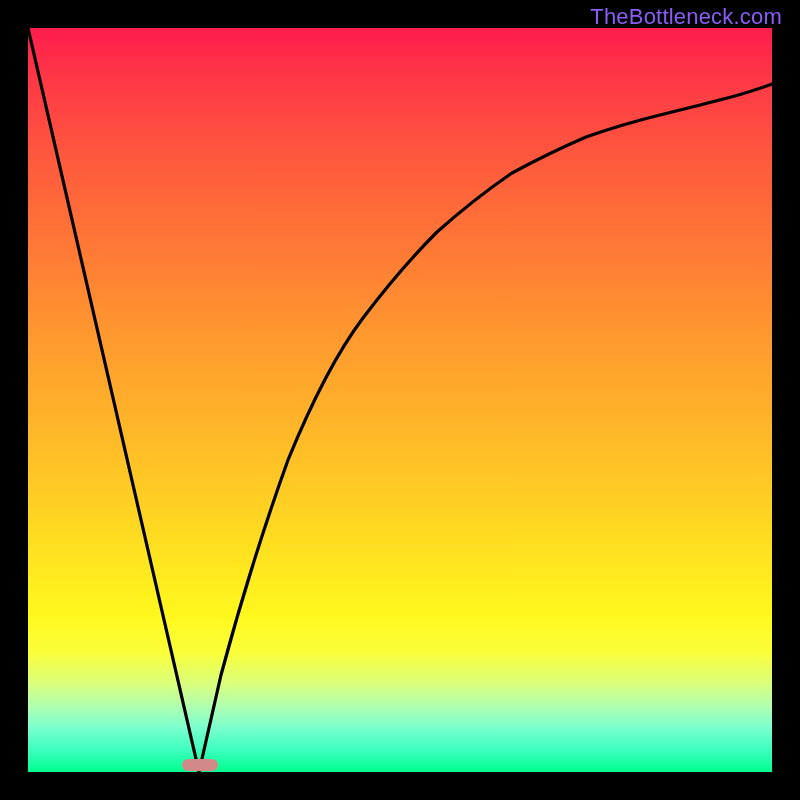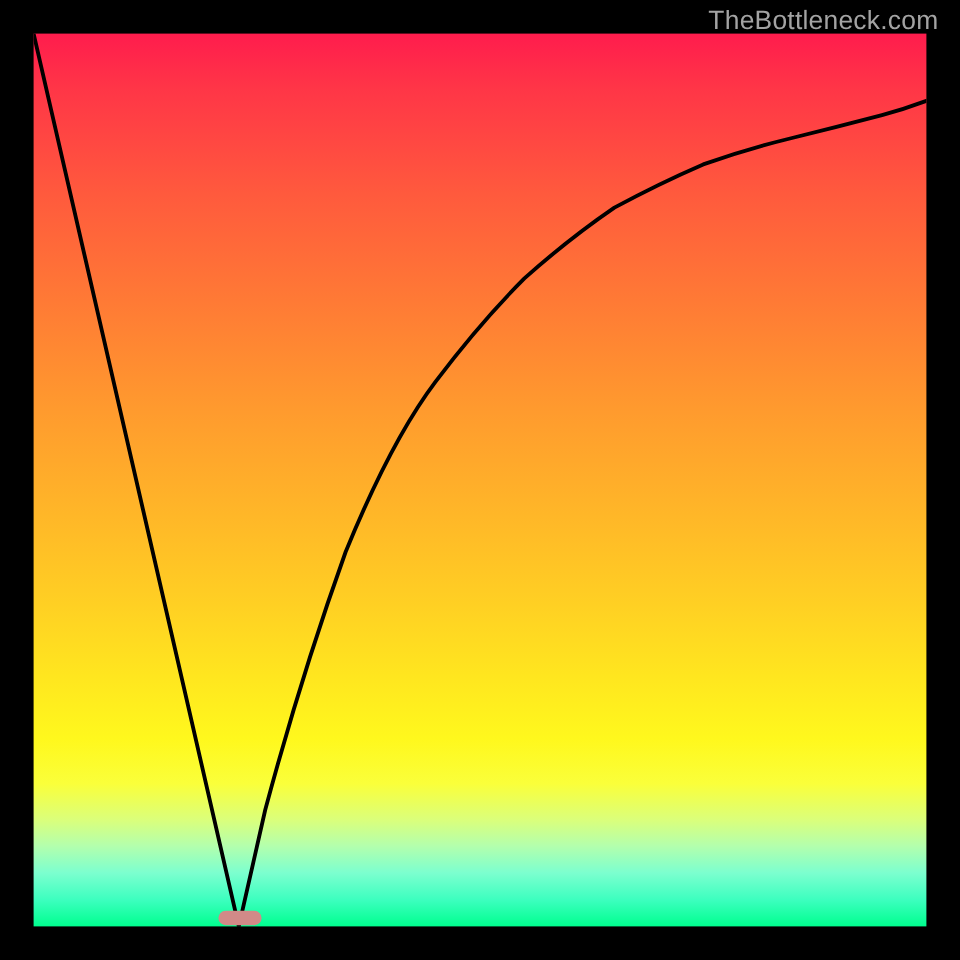--- a/index.html
+++ b/index.html
@@ -14,21 +14,21 @@
   .frame {
     position: relative;
     width: 800px;
     height: 800px;
     background: #000;
   }
   .watermark {
     position: absolute;
     top: 4px;
     right: 18px;
-    color: #a3a3a3;
+    color: #8b5cf6;
     font-size: 22px;
     font-weight: 500;
     letter-spacing: 0.2px;
     z-index: 5;
   }
   .plot-area {
     position: absolute;
     left: 28px;
     top: 28px;
     width: 744px;

